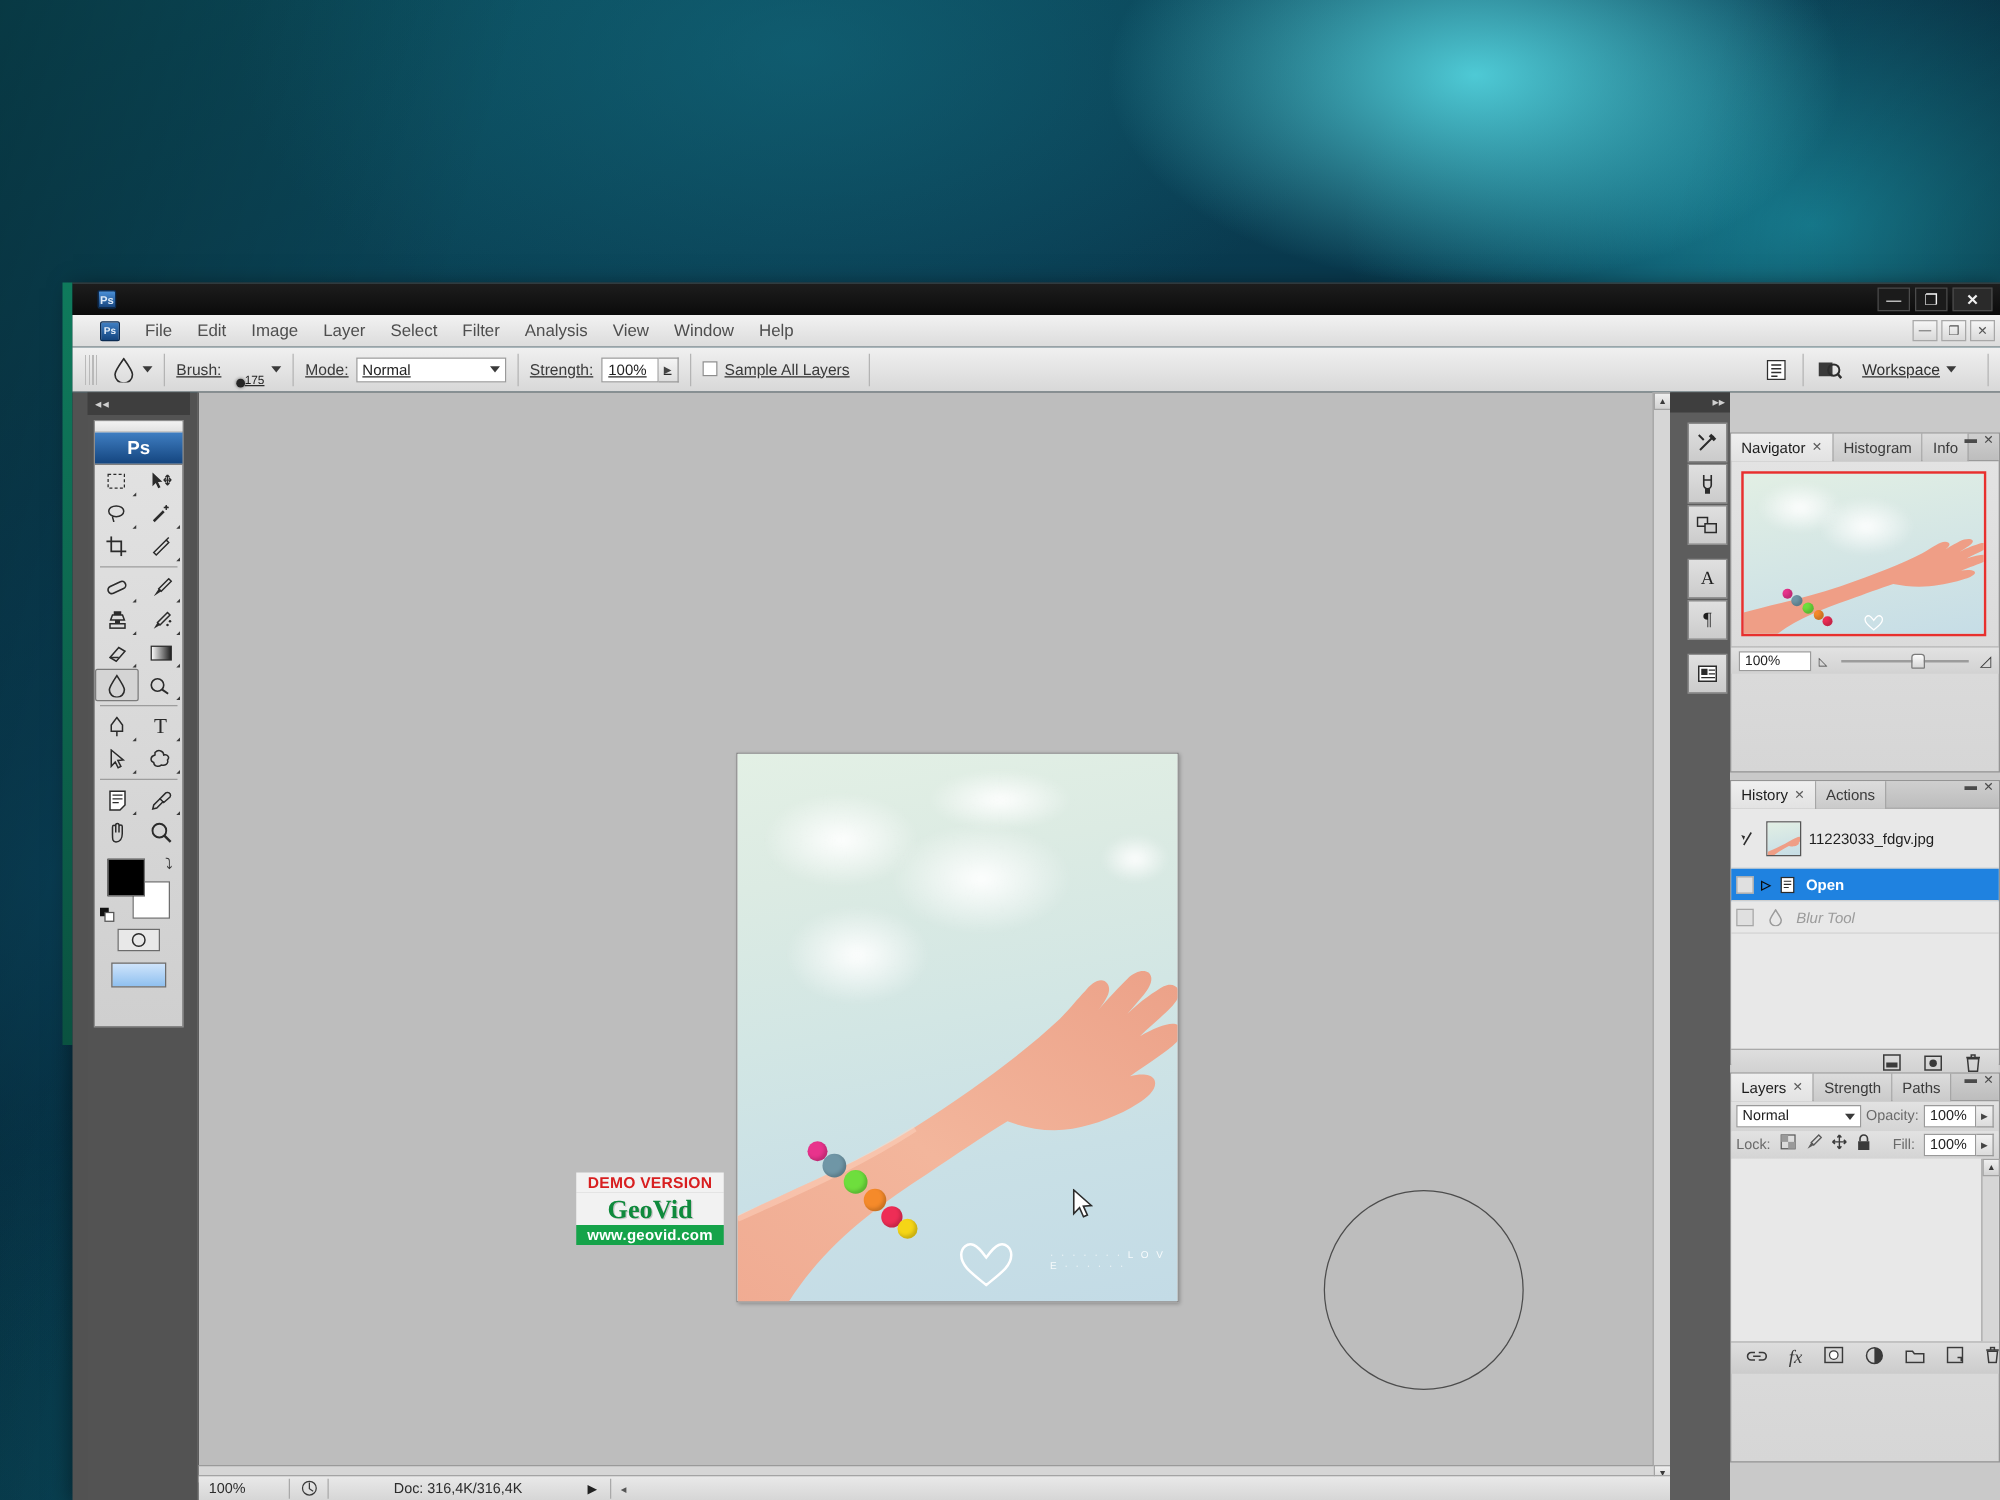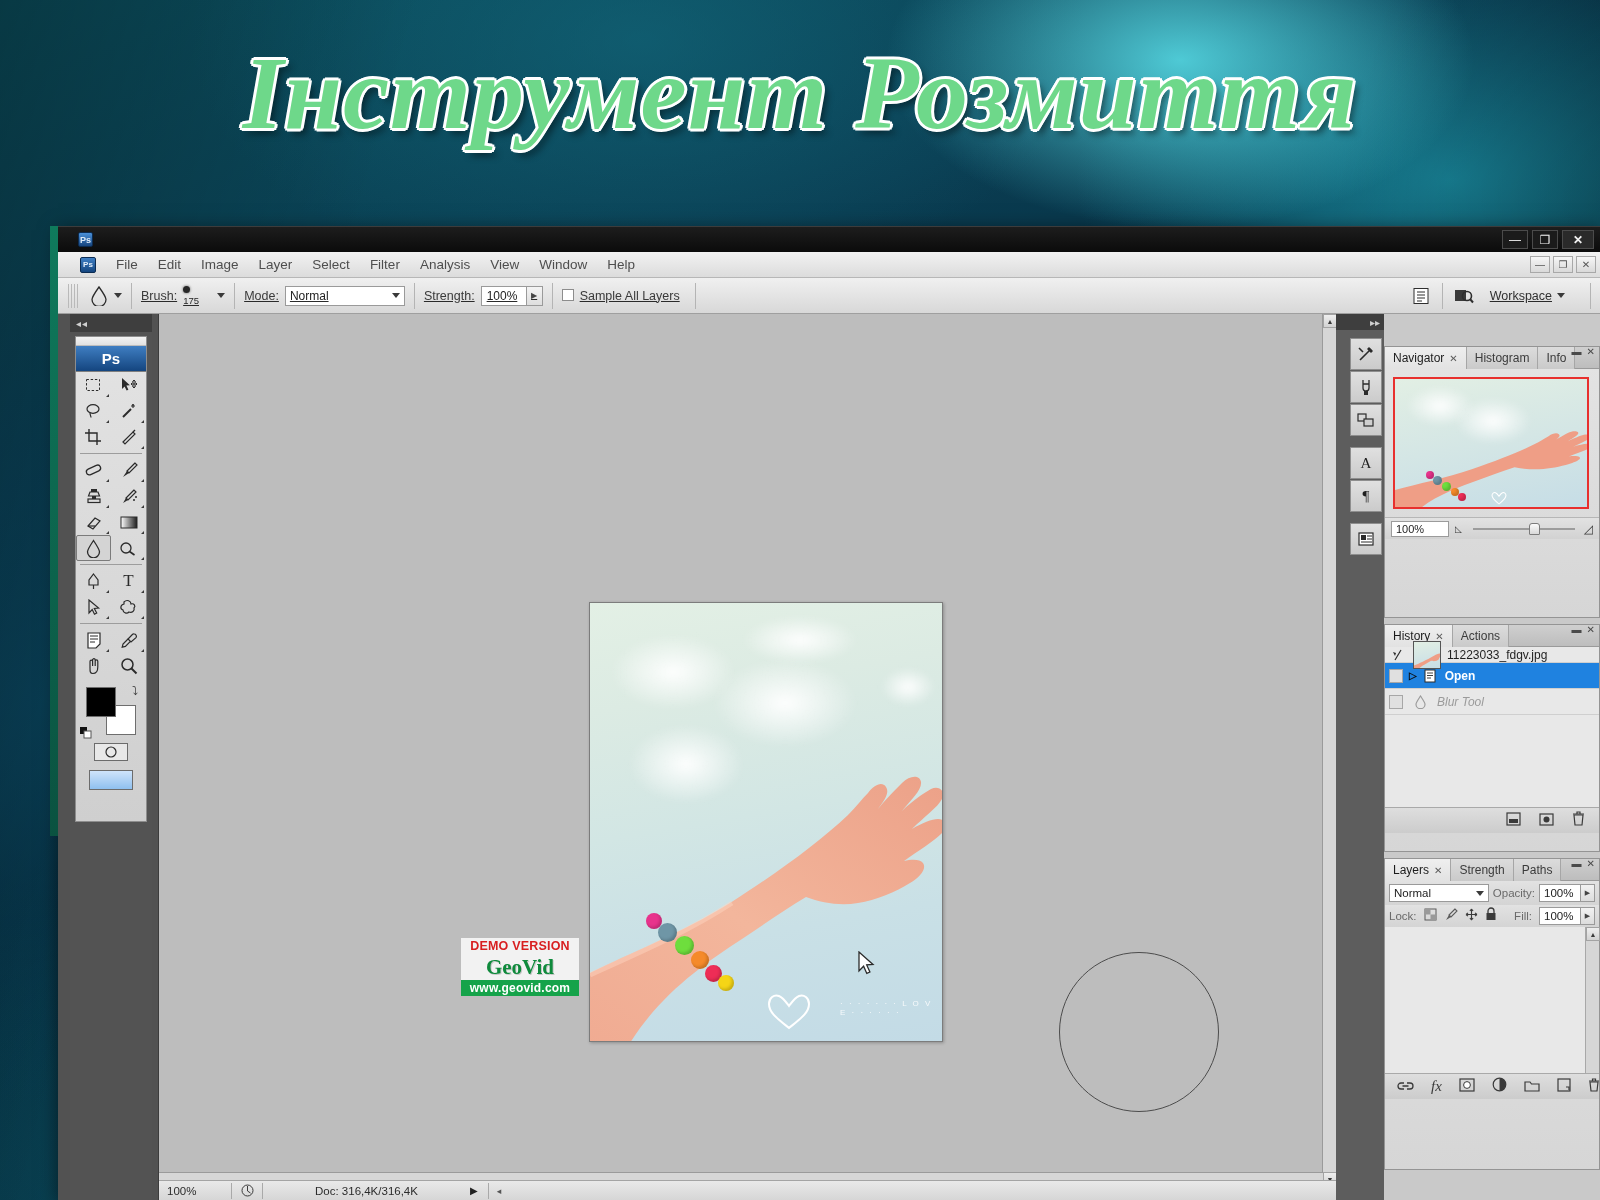--- a/index.html
+++ b/index.html
@@ -113,21 +113,21 @@
     border-bottom:1px solid #9f9f9f;
     display:flex; align-items:center; padding-left:10px;
     font-size:12.5px; color:#2b2b2b;text-decoration:underline;
   }
   .opt-gripper{ width:10px; height:24px; margin-right:6px;
     background:repeating-linear-gradient(90deg,#b9b9b9 0 1px,transparent 1px 3px);}
   .tool-glyph-box { width:30px; height:26px; display:flex; align-items:center; justify-content:center; }
   .drop-arrow { width:0;height:0;border-left:4px solid transparent;border-right:4px solid transparent;border-top:5px solid #3a3a3a; }
   .opt-sep { width:1px; height:26px; background:#b4b4b4; margin:0 9px; }
   .opt-label { margin-right:6px; color:#3a3a3a; }
-  .brush-preview { position:relative; width:34px; height:28px; display:flex; flex-direction:column; align-items:flex-start; justify-content:center; }
+  .brush-preview { position:relative; width:34px; height:28px; display:flex; flex-direction:row; align-items:flex-end; justify-content:center; }
   .brush-dot { width:7px; height:7px; border-radius:50%; background:#262626; box-shadow:0 0 2px 1px rgba(0,0,0,.25); }
   .brush-num { font-size:9.5px; color:#1f1f1f; margin-top:2px; }
   .opt-select {
     width:120px; height:20px; background:#ffffff; border:1px solid #9a9a9a;
     display:flex; align-items:center; padding:0 4px; font-size:12px; color:#222;
     justify-content:space-between;
   }
   .opt-field {
     height:20px; background:#ffffff; border:1px solid #9a9a9a;
     display:flex; align-items:center; padding:0 5px; font-size:12px; color:#222;
@@ -293,21 +293,21 @@
   .nav-foot { height:22px; display:flex; align-items:center; gap:6px; padding:0 6px;
     border-top:1px solid #b6b6b6; background:linear-gradient(#e2e2e2,#d2d2d2); }
   .nav-zoom-field { width:58px; height:16px; background:#fff; border:1px solid #9b9b9b;
     font-size:11px; color:#1e1e1e; display:flex; align-items:center; padding-left:4px; }
   .nav-slider { flex:1; height:16px; position:relative; display:flex; align-items:center; }
   .nav-track { position:absolute; left:18px; right:18px; height:2px; background:#9c9c9c; }
   .nav-knob { position:absolute; left:74px; width:11px; height:12px; background:linear-gradient(#fbfbfb,#d8d8d8);
     border:1px solid #7b7b7b; border-radius:3px 3px 1px 1px; }
 
   
-  .hist-row { display:flex; align-items:center; height:16px; border-bottom:1px solid #cfcfcf;
+  .hist-row { display:flex; align-items:center; height:48px; border-bottom:1px solid #cfcfcf;
     font-size:12px; color:#1f1f1f; padding-left:4px; gap:6px; background:#e8e8e8; }
   .hist-row.selected { background:#1f82e0; color:#ffffff; font-weight:bold; height:26px; }
   .hist-row.disabled { color:#9b9b9b; font-style:italic; height:26px; background:#e8e8e8; }
   .hist-snap-thumb { width:28px; height:28px; border:1px solid #555; overflow:hidden; position:relative; }
   .hist-check { width:14px; height:14px; border:1px solid #a7a7a7; background:#e0e0e0; }
   .hist-empty { background:#e8e8e8; }
   .panel-foot { height:26px; background:linear-gradient(#dedede,#cccccc); border-top:1px solid #a9a9a9;
     display:flex; align-items:center; justify-content:flex-end; gap:18px; padding-right:14px; }
 
   
@@ -327,21 +327,20 @@
   .layer-thumb { width:34px; height:34px; border:1px solid #4a4a4a; overflow:hidden; position:relative; }
   .layers-blank { background:#e8e8e8; }
 
   .mini-photo { position:absolute; inset:0; }
 </style>
 </head>
 <body>
 
 <div id="slide">
 
-  <div id="slide-title">Інструмент Розмиття</div>
 
   <div id="ps-window">
 
     <div class="green-edge"></div>
 
     <div class="ps-titlebar">
       <div class="ps-mini-logo">Ps</div>
       <div class="win-btns-outer">
         <div class="win-btn-outer">—</div>
         <div class="win-btn-outer">❐</div>

